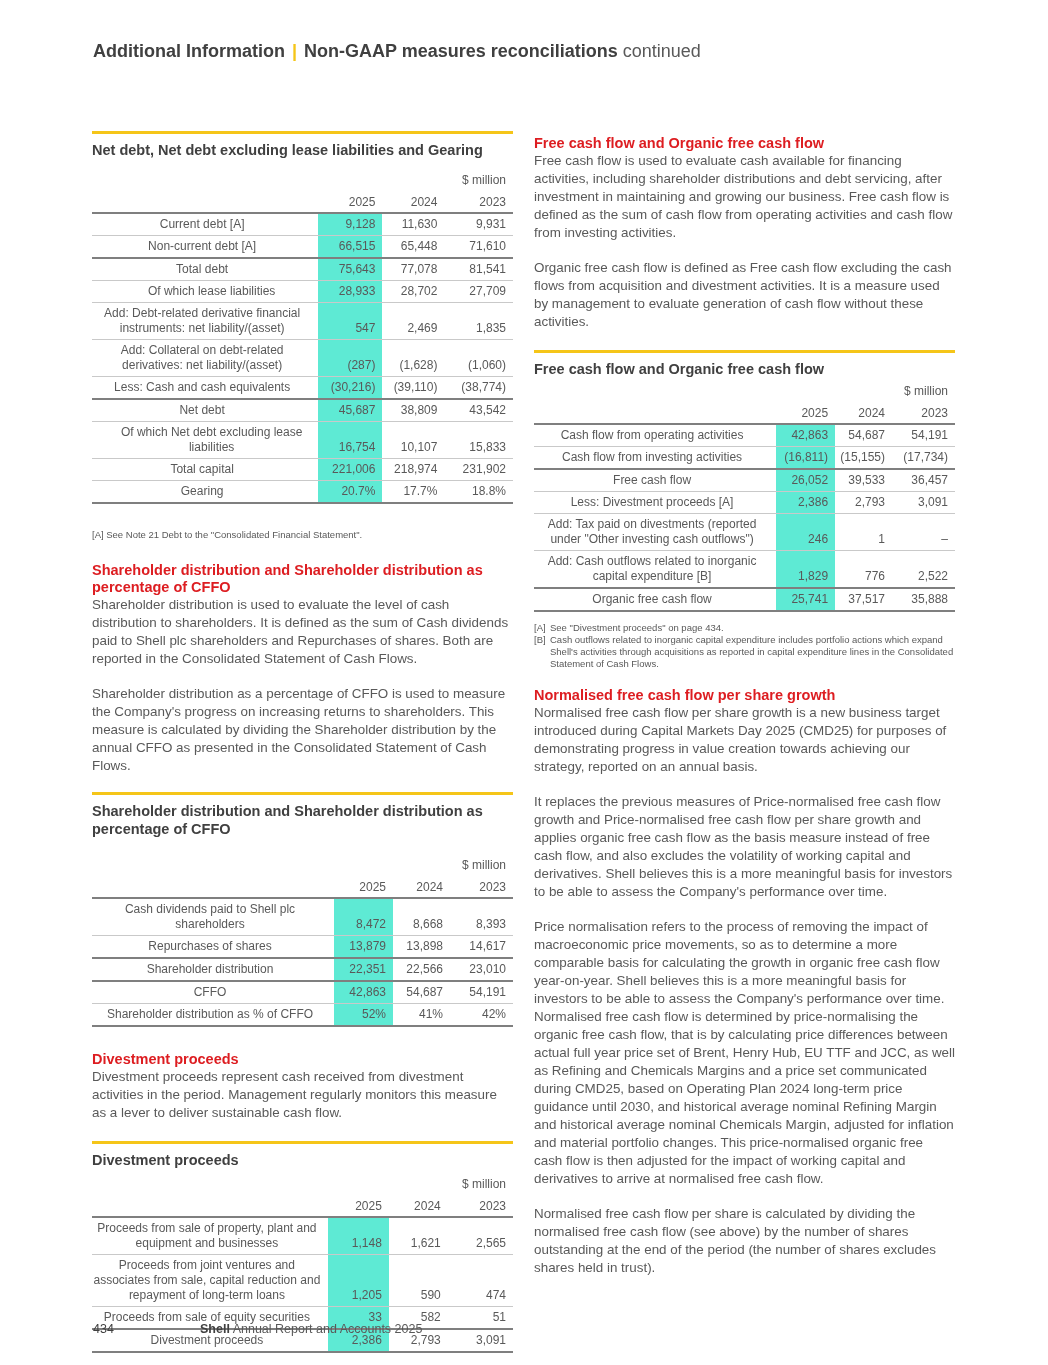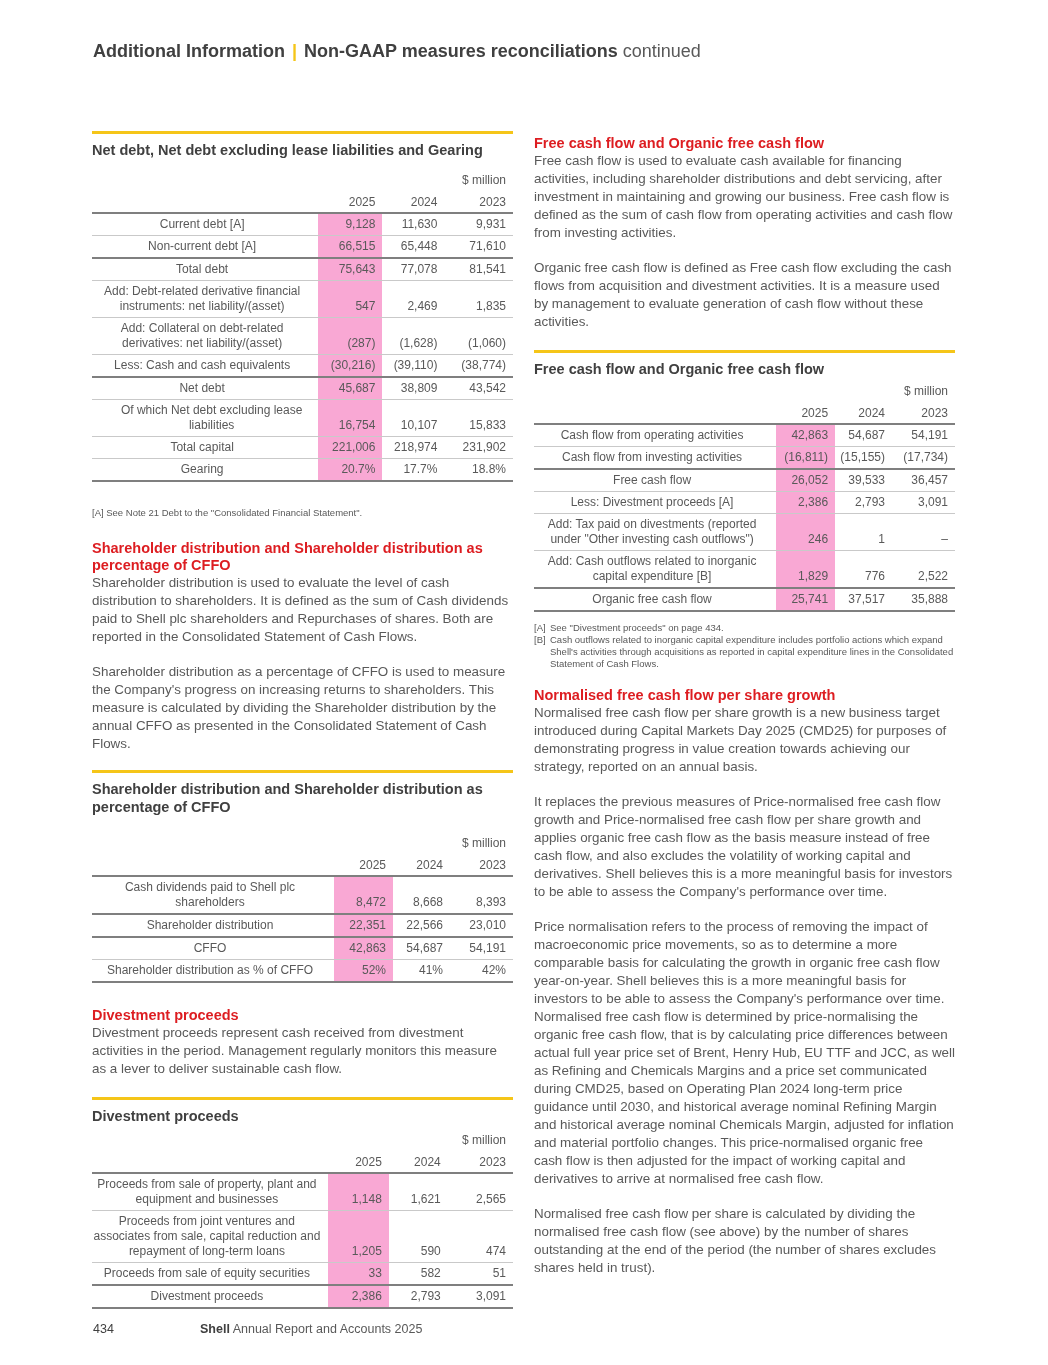--- a/index.html
+++ b/index.html
@@ -23,21 +23,21 @@
   .tbl-block { border-top: 3px solid #f5c518; padding-top: 5px; }
   .tbl-title { font-size: 14.5px; font-weight: bold; color: #404040; line-height: 18px; margin: 0; }
   .unit-row { text-align: right; font-size: 12px; padding-right: 7px; margin-top: 14px; height: 18px; }
 
   table.fin { width: 100%; border-collapse: collapse; font-size: 12px; color: #595959; }
   table.fin th { font-weight: normal; text-align: right; padding: 4px 7px 3px 0; border-bottom: 2px solid #7f7f7f; }
   table.fin th.lbl { text-align: left; }
   table.fin td { padding: 3px 7px 3px 0; text-align: right; vertical-align: bottom; border-bottom: 1px solid #c9c9c9; line-height: 15px; }
   table.fin td.lbl { text-align: center; padding-left: 1px; }
   table.fin td.lbl.indent { padding-left: 20px; }
-  table.fin td.shade { background: #f9a8d4; }
+  table.fin td.shade { background: #5eead4; }
   table.fin tr.total td { border-top: 2px solid #7f7f7f; }
   table.fin tr.last td { border-bottom: 2px solid #7f7f7f; }
   table.fin col.c1 { width: 59px; }
   table.fin col.c2 { width: 57px; }
   table.fin col.c3 { width: 63px; }
 
   .foot { font-size: 9.5px; color: #595959; margin-top: 6px; line-height: 12px; }
   .foot .fn { display: flex; }
   .foot .fn .k { width: 16px; flex: none; }
 
@@ -86,20 +86,26 @@
             <td>65,448</td>
             <td>71,610</td>
           </tr>
         <tr class="total">
             <td class="lbl">Total debt</td>
             <td class="shade">75,643</td>
             <td>77,078</td>
             <td>81,541</td>
           </tr>
         <tr>
+            <td class="lbl indent">Of which lease liabilities</td>
+            <td class="shade">28,933</td>
+            <td>28,702</td>
+            <td>27,709</td>
+          </tr>
+        <tr>
             <td class="lbl" style="width:200px">Add: Debt-related derivative financial instruments: net liability/(asset)</td>
             <td class="shade">547</td>
             <td>2,469</td>
             <td>1,835</td>
           </tr>
         <tr>
             <td class="lbl">Add: Collateral on debt-related derivatives: net liability/(asset)</td>
             <td class="shade">(287)</td>
             <td>(1,628)</td>
             <td>(1,060)</td>
@@ -163,20 +169,26 @@
         <th>2023</th>
       </tr>
         </thead>
       <tbody>
         <tr>
             <td class="lbl">Cash dividends paid to Shell plc shareholders</td>
             <td class="shade">8,472</td>
             <td>8,668</td>
             <td>8,393</td>
           </tr>
+        <tr>
+            <td class="lbl">Repurchases of shares</td>
+            <td class="shade">13,879</td>
+            <td>13,898</td>
+            <td>14,617</td>
+          </tr>
         <tr class="total">
             <td class="lbl">Shareholder distribution</td>
             <td class="shade">22,351</td>
             <td>22,566</td>
             <td>23,010</td>
           </tr>
         <tr class="total">
             <td class="lbl">CFFO</td>
             <td class="shade">42,863</td>
             <td>54,687</td>

